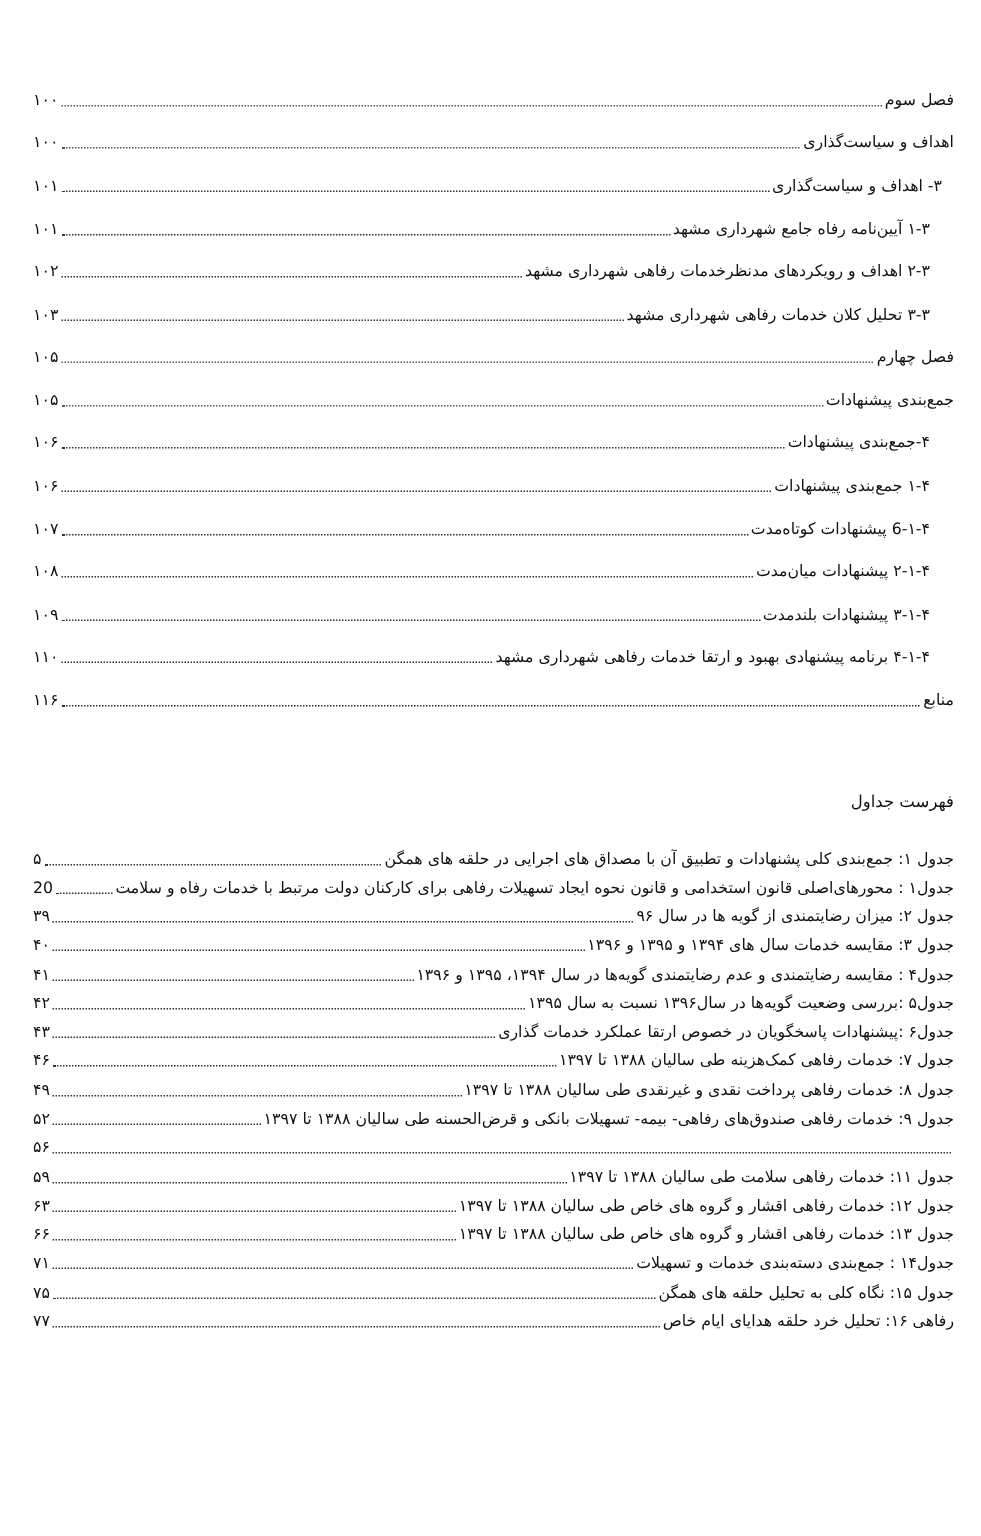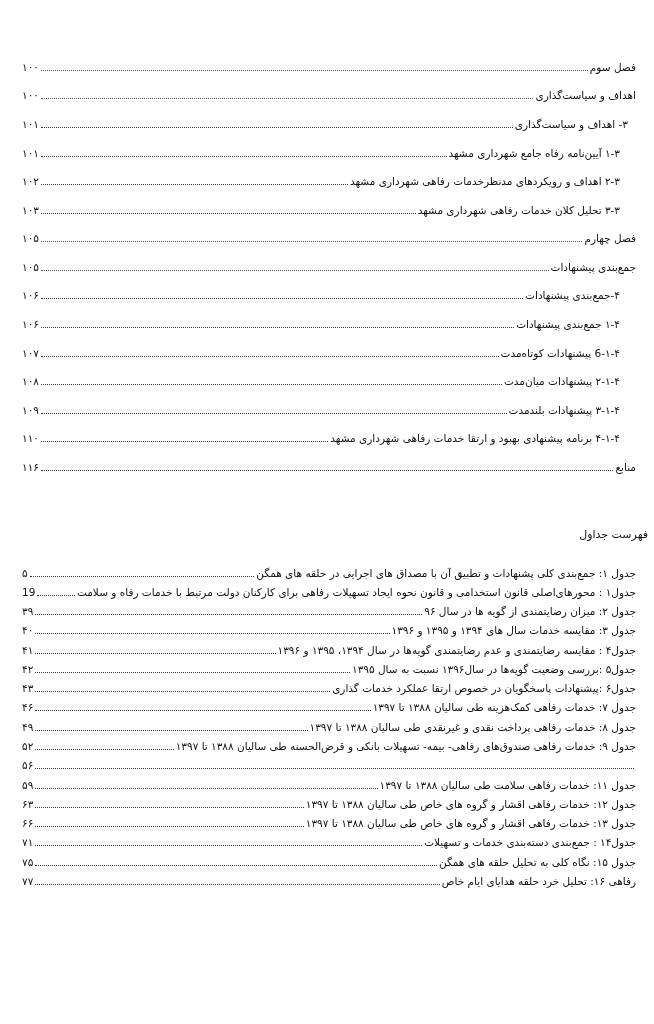--- a/index.html
+++ b/index.html
@@ -13,21 +13,21 @@
       direction: rtl; display: flex; align-items: flex-end;
       font-size: 10.5px; line-height: 14px; white-space: nowrap;
     }
     .toc-line .title { flex: 0 0 auto; text-align: center; }
     .toc-line .leader {
       flex: 1 1 auto; border-bottom: 1.4px dotted #333; margin: 0 2px 3px 2px; height: 1px;
     }
     .toc-line.fine .leader { border-bottom: 1px dotted #555; }
     .toc-line .page-no { flex: 0 0 auto; direction: rtl; margin-top: 48px; }
     .heading {
-      position: absolute; right: 6px; direction: rtl;
+      position: absolute; right: 18px; direction: rtl;
       font-size: 11px; white-space: nowrap;
     }
     .tbl-line {
       position: absolute; left: 22px; right: 18px; height: 16px;
       direction: rtl; display: flex; align-items: flex-end;
       font-size: 10.5px; line-height: 13px; white-space: nowrap;
     }
     .tbl-line .title { flex: 0 0 auto; }
     .tbl-line .leader {
       flex: 1 1 auto; border-bottom: 1.4px dotted #333; margin: 0 2px 3px 2px; height: 1px;
@@ -121,21 +121,21 @@
 
   <div>
     <div class="tbl-line" style="top:564px;">
       <span class="title">جدول ۱: جمع‌بندی کلی پشنهادات و تطبیق آن با مصداق های اجرایی در حلقه های همگن</span>
       <span class="leader"></span>
       <span class="page-no">۵</span>
     </div>
     <div class="tbl-line" style="top:583px;">
       <span class="title">جدول۱ : محورهای‌اصلی قانون استخدامی و قانون نحوه ایجاد تسهیلات رفاهی برای کارکنان دولت مرتبط با خدمات رفاه و سلامت</span>
       <span class="leader"></span>
-      <span class="page-no">19</span>
+      <span class="page-no">20</span>
     </div>
     <div class="tbl-line" style="top:602px;">
       <span class="title">جدول ۲: میزان رضایتمندی از گویه ها در سال ۹۶</span>
       <span class="leader"></span>
       <span class="page-no">۳۹</span>
     </div>
     <div class="tbl-line" style="top:621px;">
       <span class="title">جدول ۳: مقایسه خدمات سال های ۱۳۹۴ و ۱۳۹۵ و ۱۳۹۶</span>
       <span class="leader"></span>
       <span class="page-no">۴۰</span>

